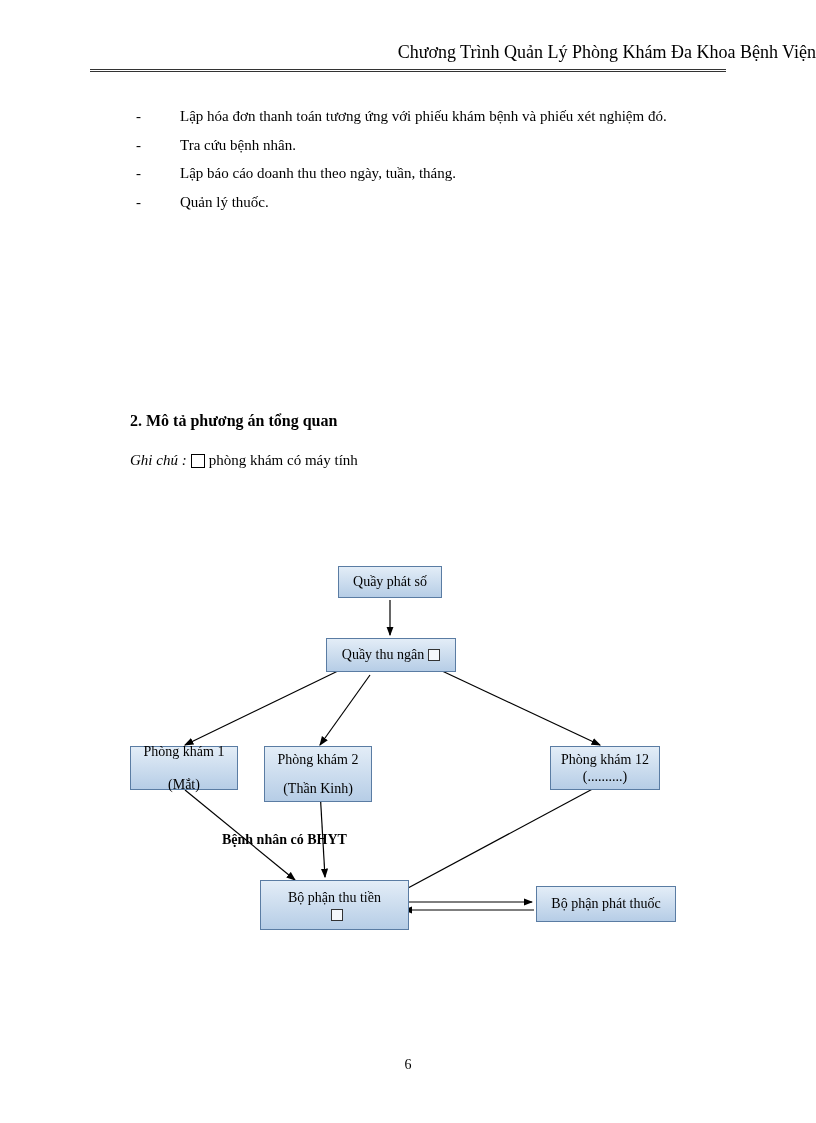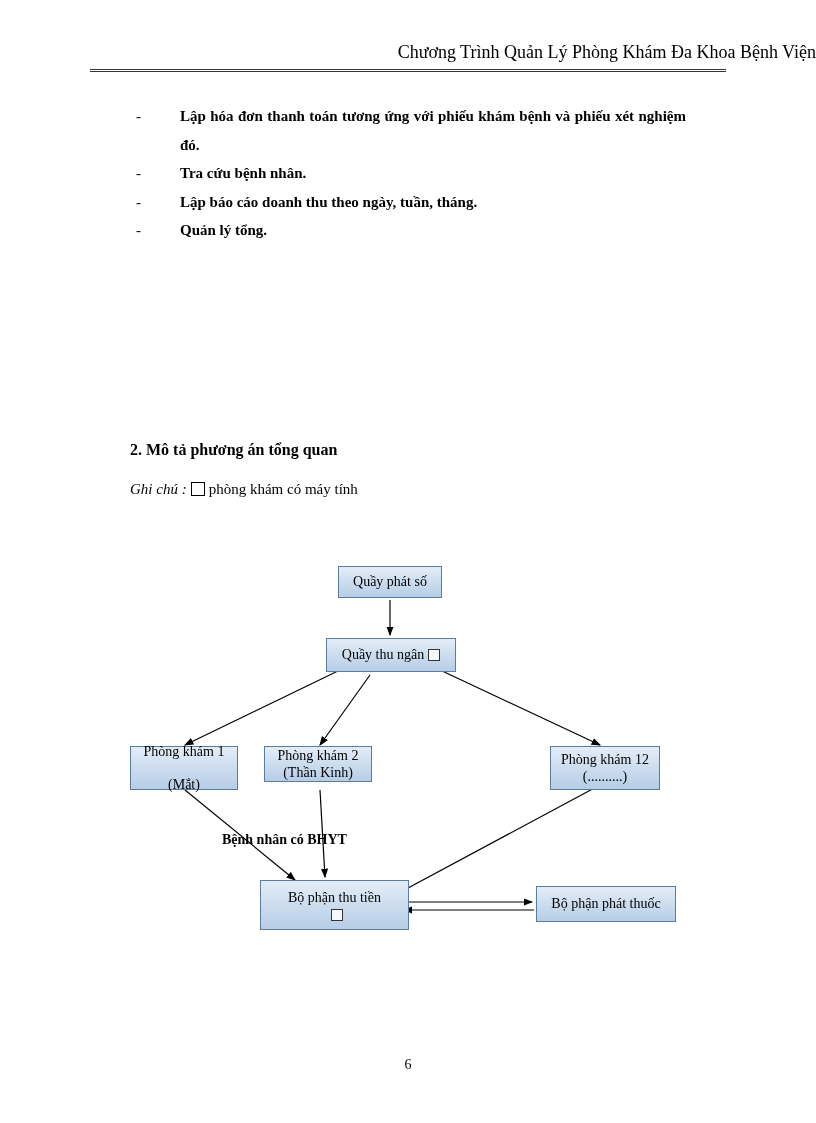--- a/index.html
+++ b/index.html
@@ -32,21 +32,21 @@
     list-style: none;
   }
   .bullet-list li {
     display: flex;
   }
   .bullet-list .dash {
     width: 50px;
     flex-shrink: 0;
     padding-left: 6px;
   }
-  .bullet-list .txt { flex: 1; text-align: justify; font-weight: bold; }
+  .bullet-list .txt { flex: 1; text-align: justify; }
   .section-heading {
     font-weight: bold;
     font-size: 16px;
     margin-top: 190px;
   }
   .note-line {
     font-size: 15px;
     margin-top: 10px;
     display: flex;
     align-items: center;
@@ -131,21 +131,21 @@
     <li>
         <span class="dash">-</span>
         <span class="txt">Tra cứu bệnh nhân.</span>
       </li>
     <li>
         <span class="dash">-</span>
         <span class="txt">Lập báo cáo doanh thu theo ngày, tuần, tháng.</span>
       </li>
     <li>
         <span class="dash">-</span>
-        <span class="txt">Quản lý tổng.</span>
+        <span class="txt">Quản lý thuốc.</span>
       </li>
   </ul>
 
   <div class="section-heading">2.  Mô tả phương án tổng quan</div>
   <div class="note-line">
     <span class="italic">Ghi chú :</span>
     <span class="note-box"></span>
     <span>phòng khám có máy tính</span>
   </div>
 </div>
@@ -180,21 +180,21 @@
     <span>Quầy phát số</span>
   </div>
   <div class="node" style="left:196px; top:78px; width:130px; height:34px; flex-direction:row;">
     <span>Quầy thu ngân</span>
     <span class="tiny-box"></span>
   </div>
   <div class="node" style="left:0px; top:186px; width:108px; height:44px;gap:16px;">
     <span>Phòng khám 1</span>
     <span>(Mắt)</span>
   </div>
-  <div class="node" style="left:134px; top:186px; width:108px; height:36px;">
+  <div class="node" style="left:134px; top:186px; width:108px; height:56px;justify-content:space-between;">
     <span>Phòng khám 2</span>
     <span>(Thần Kinh)</span>
   </div>
   <div class="node" style="left:420px; top:186px; width:110px; height:44px;">
     <span>Phòng khám 12</span>
     <span>(..........)</span>
   </div>
   <div class="node" style="left:130px; top:320px; width:149px; height:50px;">
     <span>Bộ phận thu tiền</span>
     <span class="tiny-box" style="margin-top:3px;"></span>

